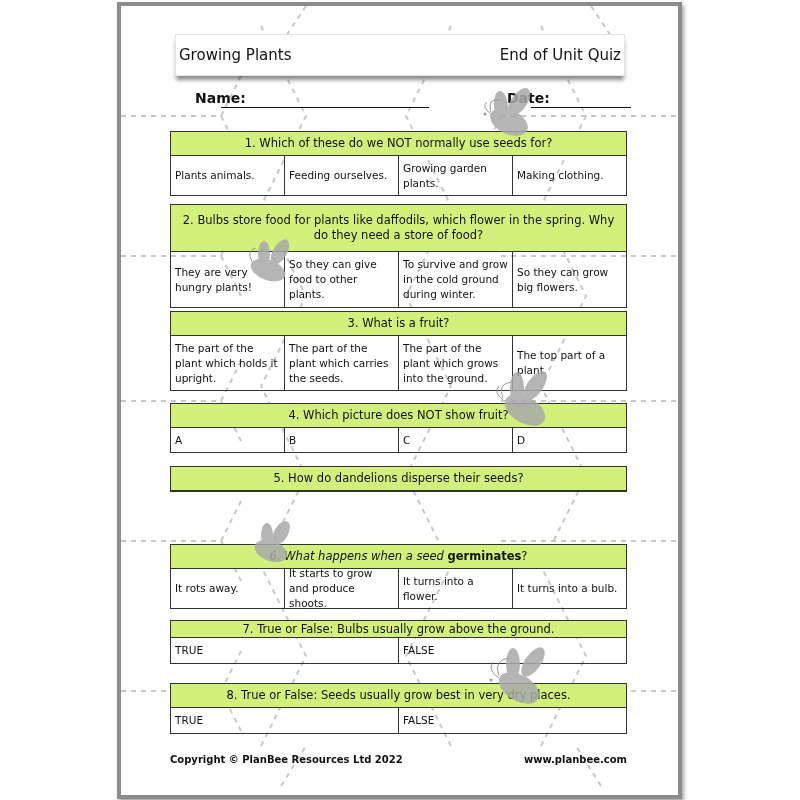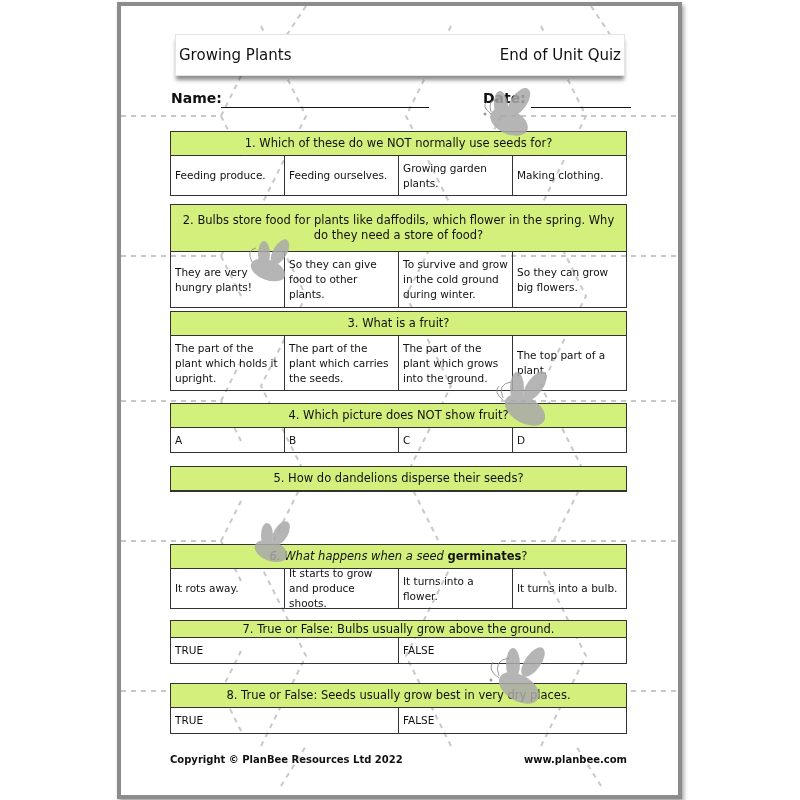--- a/index.html
+++ b/index.html
@@ -17,21 +17,21 @@
     position: absolute; left: 54px; top: 28px; width: 450px; height: 42px;
     background: #fff; border: 1px solid #e4e4e4;
     box-shadow: 0 5px 4px -1px rgba(0,0,0,0.45);
     display: flex; align-items: center; justify-content: space-between;
     padding: 0 3px; box-sizing: border-box; font-size: 15px; color: #111;
   }
   .name-date {
     position: absolute; left: 50px; top: 84px; width: 460px; height: 22px;
     font-weight: bold; font-size: 14px;
   }
-  .name-date .lbl { position: absolute; top: 0; }
+  .name-date .lbl { position: absolute; top: 0; margin-left: 24px; }
   .name-date .line { position: absolute; top: 17px; height: 0; border-bottom: 1.5px solid #111; }
   .quiz { position: absolute; left: 49px; width: 457px; }
   .q {
     position: absolute; left: 0; width: 457px; box-sizing: border-box;
     border: 1.5px solid #333;
   }
   .q-head {
     background: #d4f07c; border-bottom: 1.5px solid #333; box-sizing: border-box;
     text-align: center; font-size: 11.5px; line-height: 15px;
     display: flex; align-items: center; justify-content: center; padding: 0 10px;
@@ -93,21 +93,21 @@
     <span class="line" style="left:50px; width:208px;"></span>
     <span class="lbl" style="left:312px;">Date:</span>
     <span class="line" style="left:360px; width:100px;"></span>
   </div>
 
   <div class="quiz">
 
     <div class="q" style="top:125px;">
       <div class="q-head" style="height:24px;">1. Which of these do we NOT normally use seeds for?</div>
       <div class="answers" style="height:39px;">
-        <div class="ans">Feeding produce.</div>
+        <div class="ans">Plants animals.</div>
         <div class="ans">Feeding ourselves.</div>
         <div class="ans">Growing garden plants.</div>
         <div class="ans">Making clothing.</div>
       </div>
     </div>
 
     <div class="q" style="top:198px;">
       <div class="q-head" style="height:47px;">2. Bulbs store food for plants like daffodils, which flower in the spring. Why do they need a store of food?</div>
       <div class="answers" style="height:55px;">
         <div class="ans">They are very hungry plants!</div>

